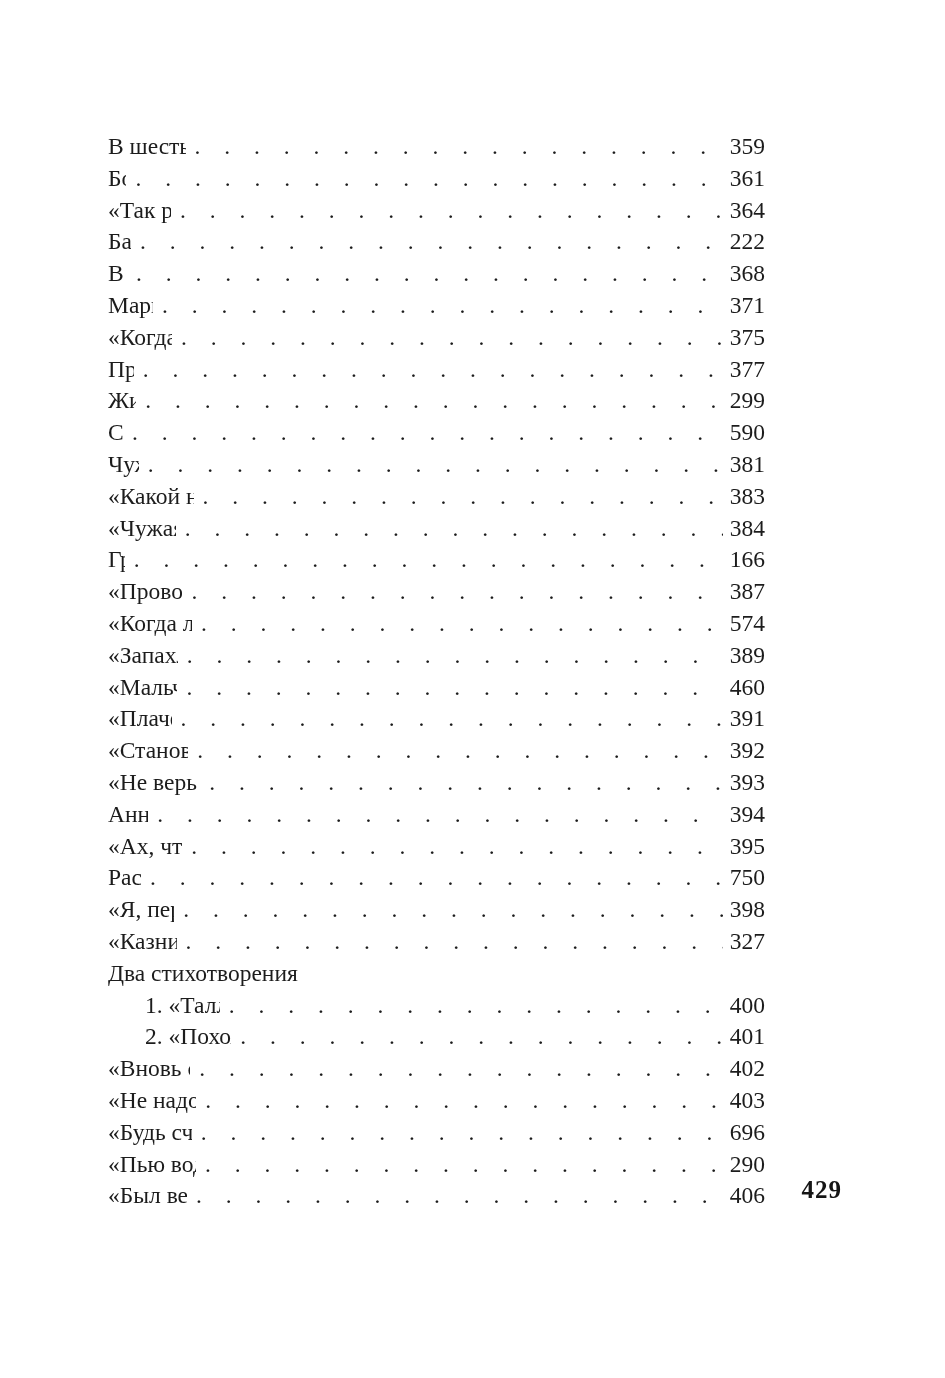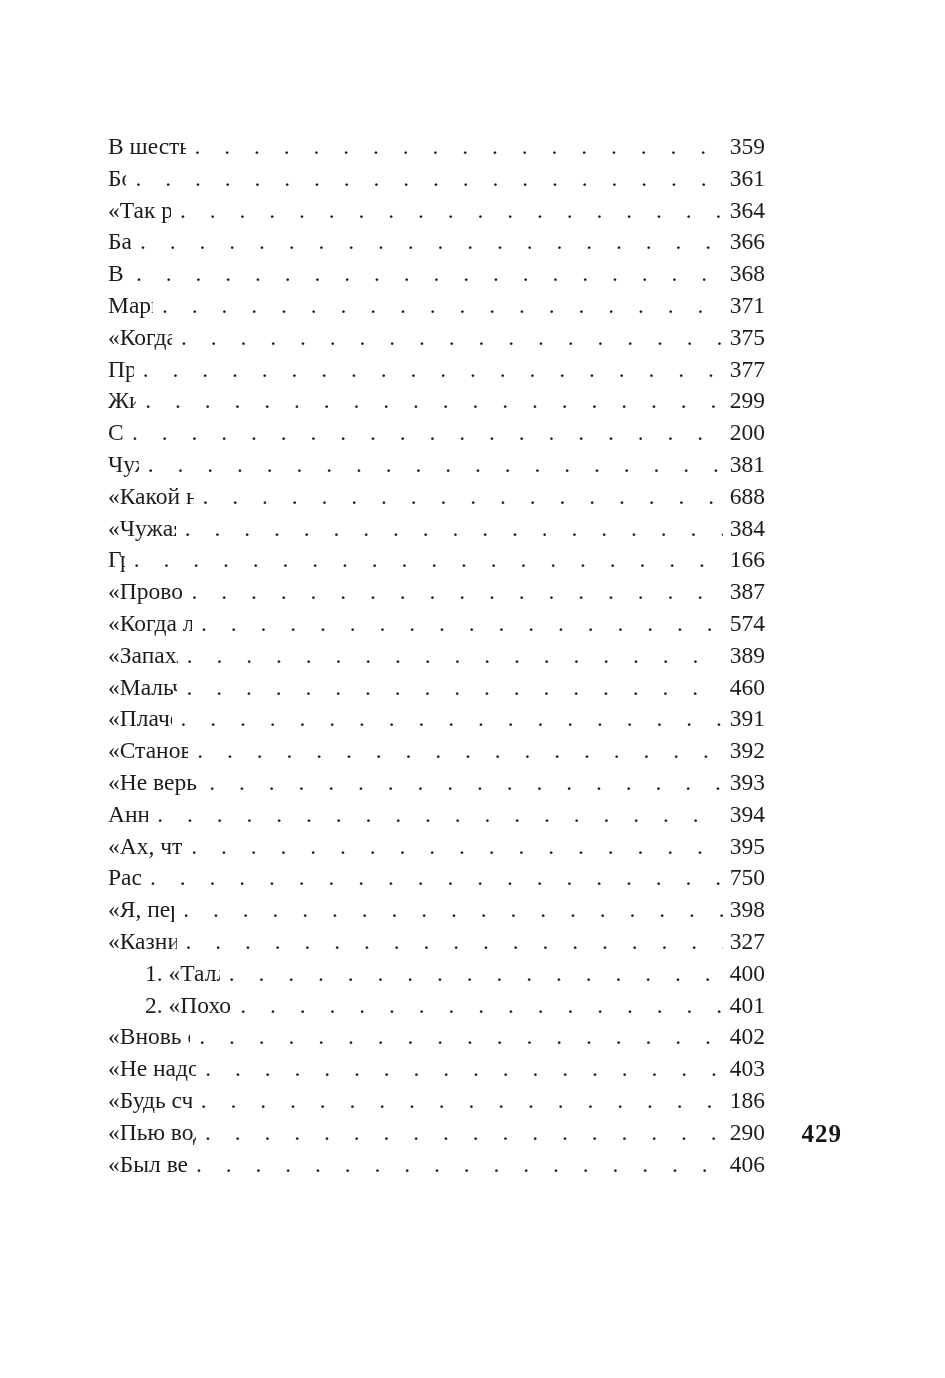--- a/index.html
+++ b/index.html
@@ -51,21 +51,21 @@
   }
   .leader.no-dots::after {
     content: "";
   }
   .pagenum {
     flex: 0 0 auto;
     text-align: left;
   }
   .folio {
     position: absolute;
-    top: 1120px;
+    top: 1176px;
     right: 103px;
     font-size: 25px;
     font-weight: bold;
     color: #151515;
     letter-spacing: 1px;
   }
 </style>
 </head>
 <body>
 
@@ -85,21 +85,21 @@
 
   <div class="row">
     <span class="title">«Так рубят лозу на скаку...»</span>
     <span class="leader"></span>
     <span class="pagenum">364</span>
   </div>
 
   <div class="row">
     <span class="title">Бандитка</span>
     <span class="leader"></span>
-    <span class="pagenum">366</span>
+    <span class="pagenum">222</span>
   </div>
 
   <div class="row">
     <span class="title">В гости</span>
     <span class="leader"></span>
     <span class="pagenum">368</span>
   </div>
 
   <div class="row">
     <span class="title">Марине Цветаевой</span>
@@ -121,33 +121,33 @@
 
   <div class="row">
     <span class="title">Жил стукач</span>
     <span class="leader"></span>
     <span class="pagenum">299</span>
   </div>
 
   <div class="row">
     <span class="title">Страх</span>
     <span class="leader"></span>
-    <span class="pagenum">200</span>
+    <span class="pagenum">590</span>
   </div>
 
   <div class="row">
     <span class="title">Чужие души</span>
     <span class="leader"></span>
     <span class="pagenum">381</span>
   </div>
 
   <div class="row">
     <span class="title">«Какой нам странный март подарен!..»</span>
     <span class="leader"></span>
-    <span class="pagenum">688</span>
+    <span class="pagenum">383</span>
   </div>
 
   <div class="row">
     <span class="title">«Чужая мне принадлежала...»</span>
     <span class="leader"></span>
     <span class="pagenum">384</span>
   </div>
 
   <div class="row">
     <span class="title">Грусть</span>
@@ -220,20 +220,25 @@
     <span class="leader"></span>
     <span class="pagenum">398</span>
   </div>
 
   <div class="row">
     <span class="title">«Казните ангела, художник...»</span>
     <span class="leader"></span>
     <span class="pagenum">327</span>
   </div>
 
+  <div class="row">
+    <span class="title">Два стихотворения</span>
+    <span class="leader no-dots"></span>
+    <span class="pagenum"></span>
+  </div>
 
   <div class="row indent">
     <span class="title">1. «Таллин — тайное обиталище...»</span>
     <span class="leader"></span>
     <span class="pagenum">400</span>
   </div>
 
   <div class="row indent">
     <span class="title">2. «Похожи — стремленьем к разлукам...»</span>
     <span class="leader"></span>
@@ -248,21 +253,21 @@
 
   <div class="row">
     <span class="title">«Не надо спать, не надо глаз смыкать...»</span>
     <span class="leader"></span>
     <span class="pagenum">403</span>
   </div>
 
   <div class="row">
     <span class="title">«Будь счастлив, сын, мечтой о лете...»</span>
     <span class="leader"></span>
-    <span class="pagenum">186</span>
+    <span class="pagenum">696</span>
   </div>
 
   <div class="row">
     <span class="title">«Пью водку под хрустящую капустку...»</span>
     <span class="leader"></span>
     <span class="pagenum">290</span>
   </div>
 
   <div class="row">
     <span class="title">«Был вечер, полный отвращенья...»</span>

